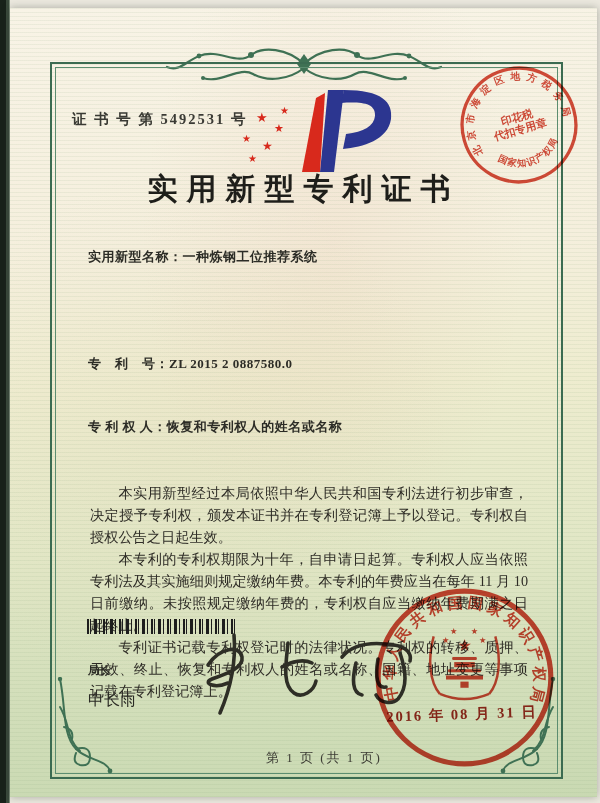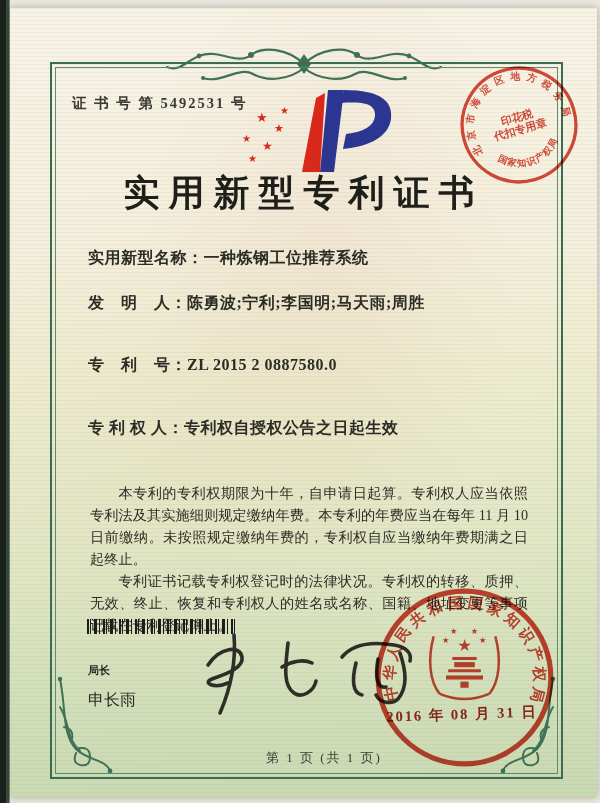--- a/index.html
+++ b/index.html
@@ -16,26 +16,26 @@
       radial-gradient(ellipse at 55% 30%, rgba(228,184,162,.16), transparent 42%),
       radial-gradient(ellipse at 30% 55%, rgba(222,202,170,.14), transparent 45%),
       linear-gradient(178deg,#f8f3e6 0%,#f5efdd 30%,#eeeccf 48%,#e2e7c6 68%,#d4dfbb 84%,#c9d9b2 100%);
     box-shadow:0 0 8px rgba(40,50,40,.35);
   }
   .page::before{content:"";position:absolute;inset:0;pointer-events:none;
     background:repeating-linear-gradient(0deg, rgba(125,160,115,.10) 0 1px, transparent 1px 4px);}
   .frame{position:absolute;left:40px;top:54px;right:34px;bottom:18px;
     border:2.5px solid #3b6b51;}
   .frame::after{content:"";position:absolute;inset:3px;border:1px solid #5c8d70;}
-  .cert-no{position:absolute;left:62px;top:86px;font-size:14.5px;font-weight:bold;
+  .cert-no{position:absolute;left:62px;top:102px;font-size:14.5px;font-weight:bold;
     letter-spacing:2px;color:#3a3a34;}
   .logo{position:absolute;left:222px;top:78px;}
   .title{position:absolute;left:0;right:0;top:161px;text-align:center;
-    font-size:36px;font-weight:bold;letter-spacing:9px;color:#1e1e1a;}
-  .field-row{position:absolute;left:78px;font-size:16px;font-weight:600;color:#2c2c26;
+    font-size:30px;font-weight:bold;letter-spacing:9px;color:#1e1e1a;}
+  .field-row{position:absolute;left:78px;font-size:13px;font-weight:600;color:#2c2c26;
     letter-spacing:.5px;white-space:nowrap;}
   .f0{top:240px}.f1{top:285px}.f2{top:347px}.f3{top:369px}.f4{top:410px}.f5{top:449px}
   .body-text{position:absolute;left:80px;top:474px;width:438px;font-size:14.2px;
     line-height:22px;color:#2e2c26;text-align:justify;font-weight:500;}
   .body-text p{margin:0;text-indent:2em;}
   .barcode{position:absolute;left:77px;top:611px;width:148px;height:15px;
     background:repeating-linear-gradient(90deg,
       #1d1d1d 0 2px, transparent 2px 3px,
       #1d1d1d 3px 4px, transparent 4px 7px,
       #1d1d1d 7px 10px, transparent 10px 12px,
@@ -119,25 +119,25 @@
       <text x="42" y="46" font-size="11">★</text>
       <text x="10" y="56" font-size="10">★</text>
       <text x="30" y="64" font-size="12">★</text>
       <text x="16" y="76" font-size="10">★</text>
     </g>
   </svg>
 
   <div class="title">实用新型专利证书</div>
 
   <div class="field-row f0"><span>实用新型名称：</span><span>一种炼钢工位推荐系统</span></div>
-  <div class="field-row f1"><span>发　明　人：</span><span>陈勇波;宁利;李国明;马天雨;周胜</span></div>
   <div class="field-row f2"><span>专　利　号：</span><span>ZL 2015 2 0887580.0</span></div>
-  <div class="field-row f4"><span>专 利 权 人：</span><span>专利权自授权公告之日起生效</span></div>
+  <div class="field-row f4"><span>专 利 权 人：</span><span>恢复和专利权人的姓名或名称</span></div>
 
   <div class="body-text">
+    <p>本实用新型经过本局依照中华人民共和国专利法进行初步审查，决定授予专利权，颁发本证书并在专利登记簿上予以登记。专利权自授权公告之日起生效。</p>
     <p>本专利的专利权期限为十年，自申请日起算。专利权人应当依照专利法及其实施细则规定缴纳年费。本专利的年费应当在每年 11 月 10 日前缴纳。未按照规定缴纳年费的，专利权自应当缴纳年费期满之日起终止。</p>
     <p>专利证书记载专利权登记时的法律状况。专利权的转移、质押、无效、终止、恢复和专利权人的姓名或名称、国籍、地址变更等事项记载在专利登记簿上。</p>
   </div>
 
   <div class="barcode"></div>
 
   <div class="director-title">局长</div>
   <div class="director-name">申长雨</div>
 
   <svg class="signature" width="270" height="100" viewBox="0 0 270 100">

